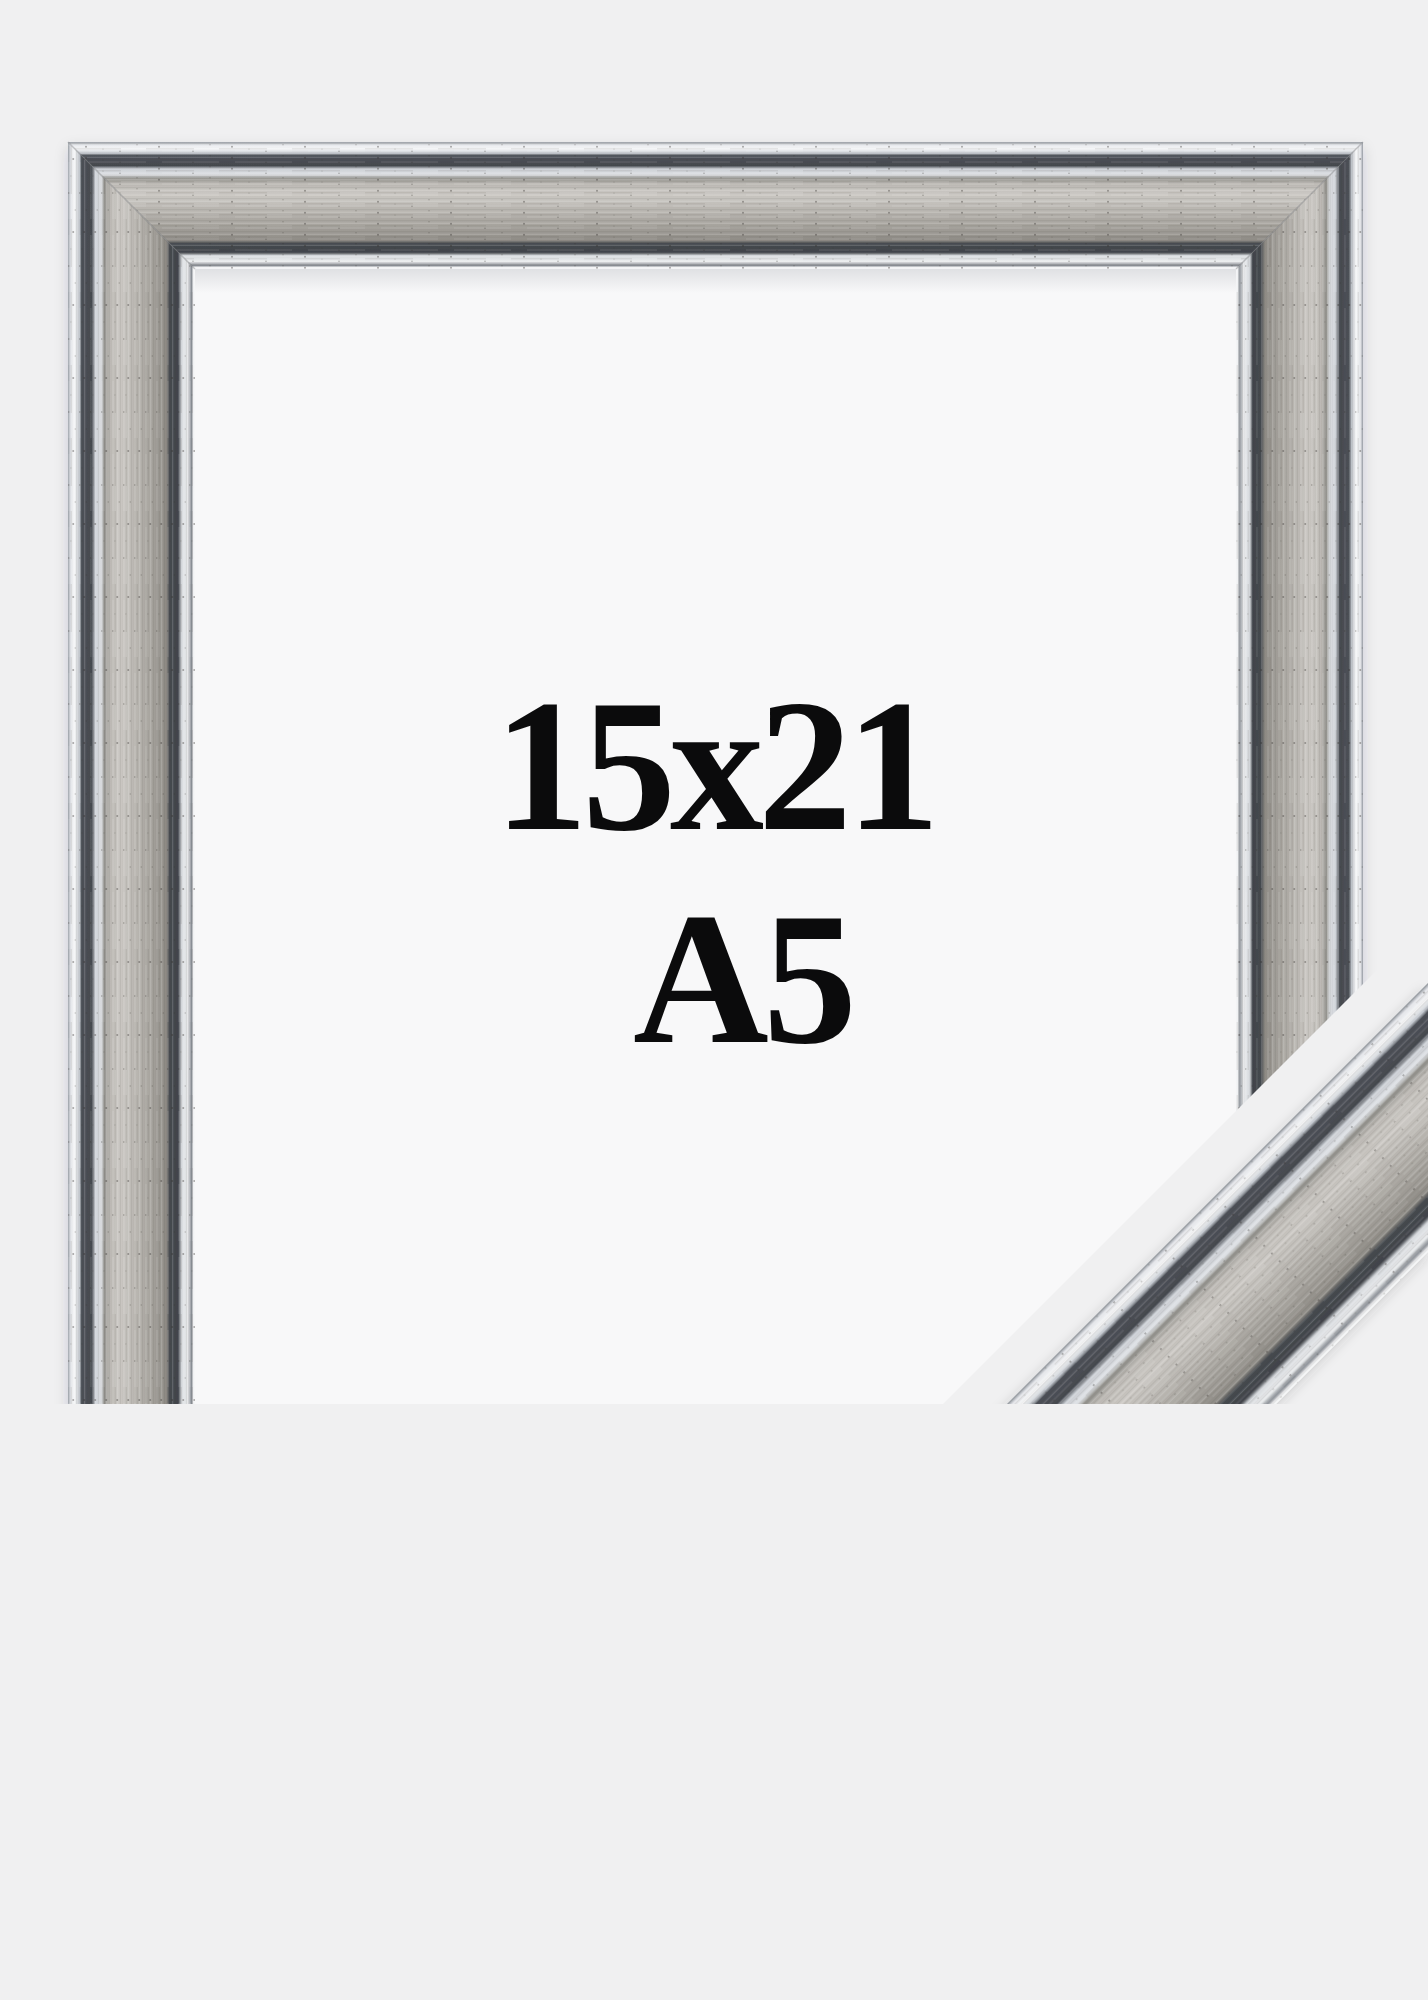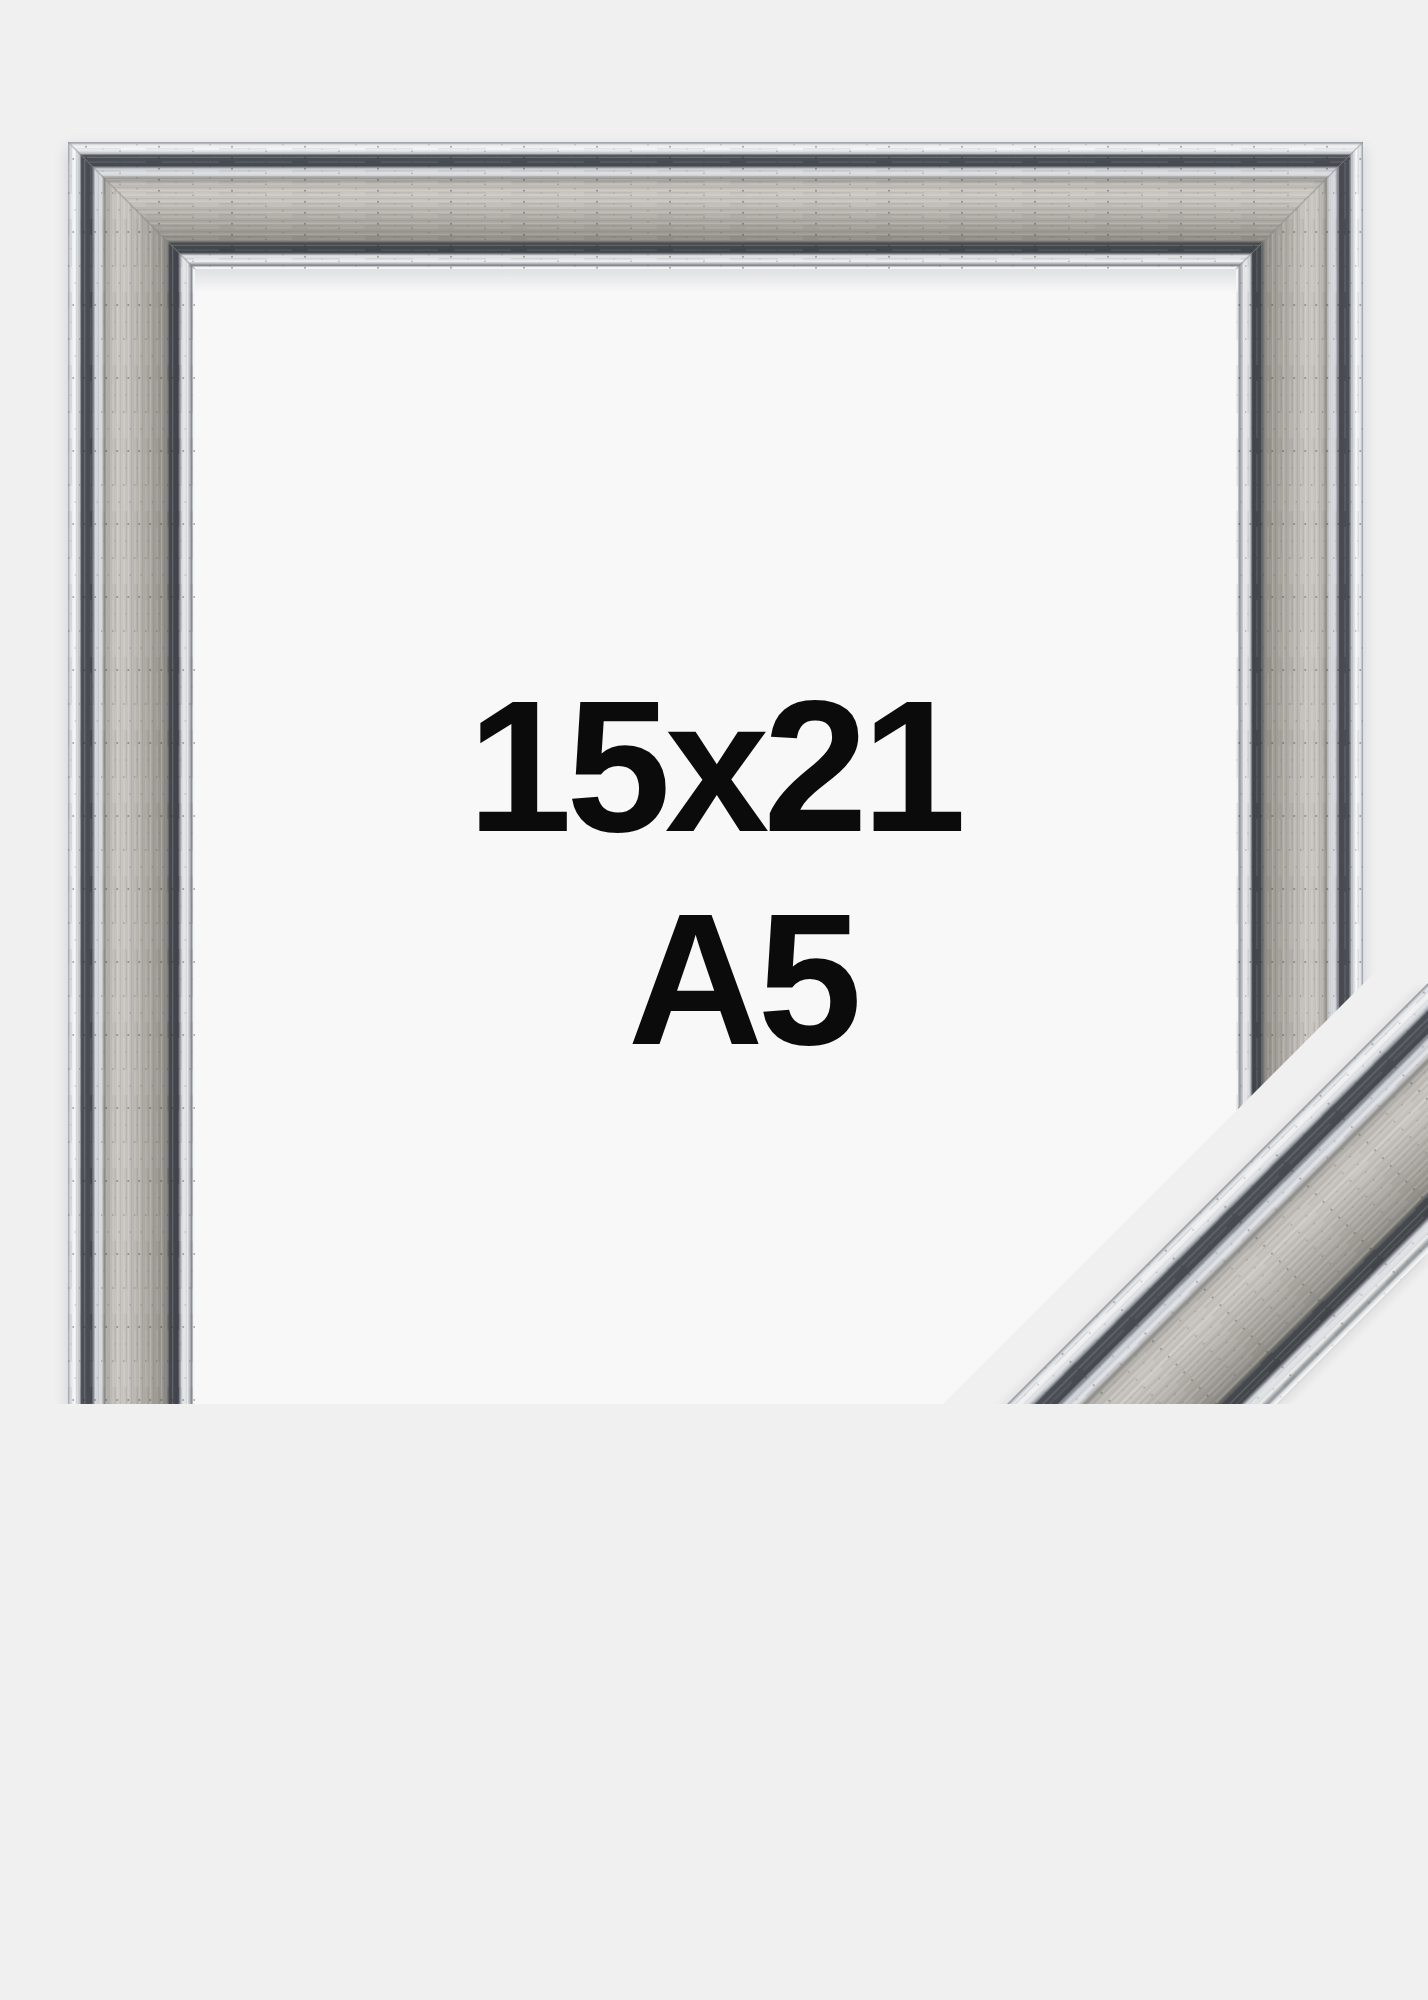--- a/index.html
+++ b/index.html
@@ -2,20 +2,21 @@
 <html><head>
 <meta charset="utf-8">
 <style>
   html,body{margin:0;padding:0;}
   body{background:#f0f0f1;font-family:"Liberation Sans",sans-serif;}
   .stage{
     position:relative;
     width:1428px;height:1404px;
     background:#f0f0f1;
     overflow:hidden;
+    font-family:Liberation Serif, serif;
   }
   .stage svg{position:absolute;left:0;top:0;display:block;}
   .size-label-line{
     position:absolute;
     left:0;width:1428px;
     text-align:center;
     font-weight:bold;
     font-size:188px;
     line-height:1;
     letter-spacing:-6px;

